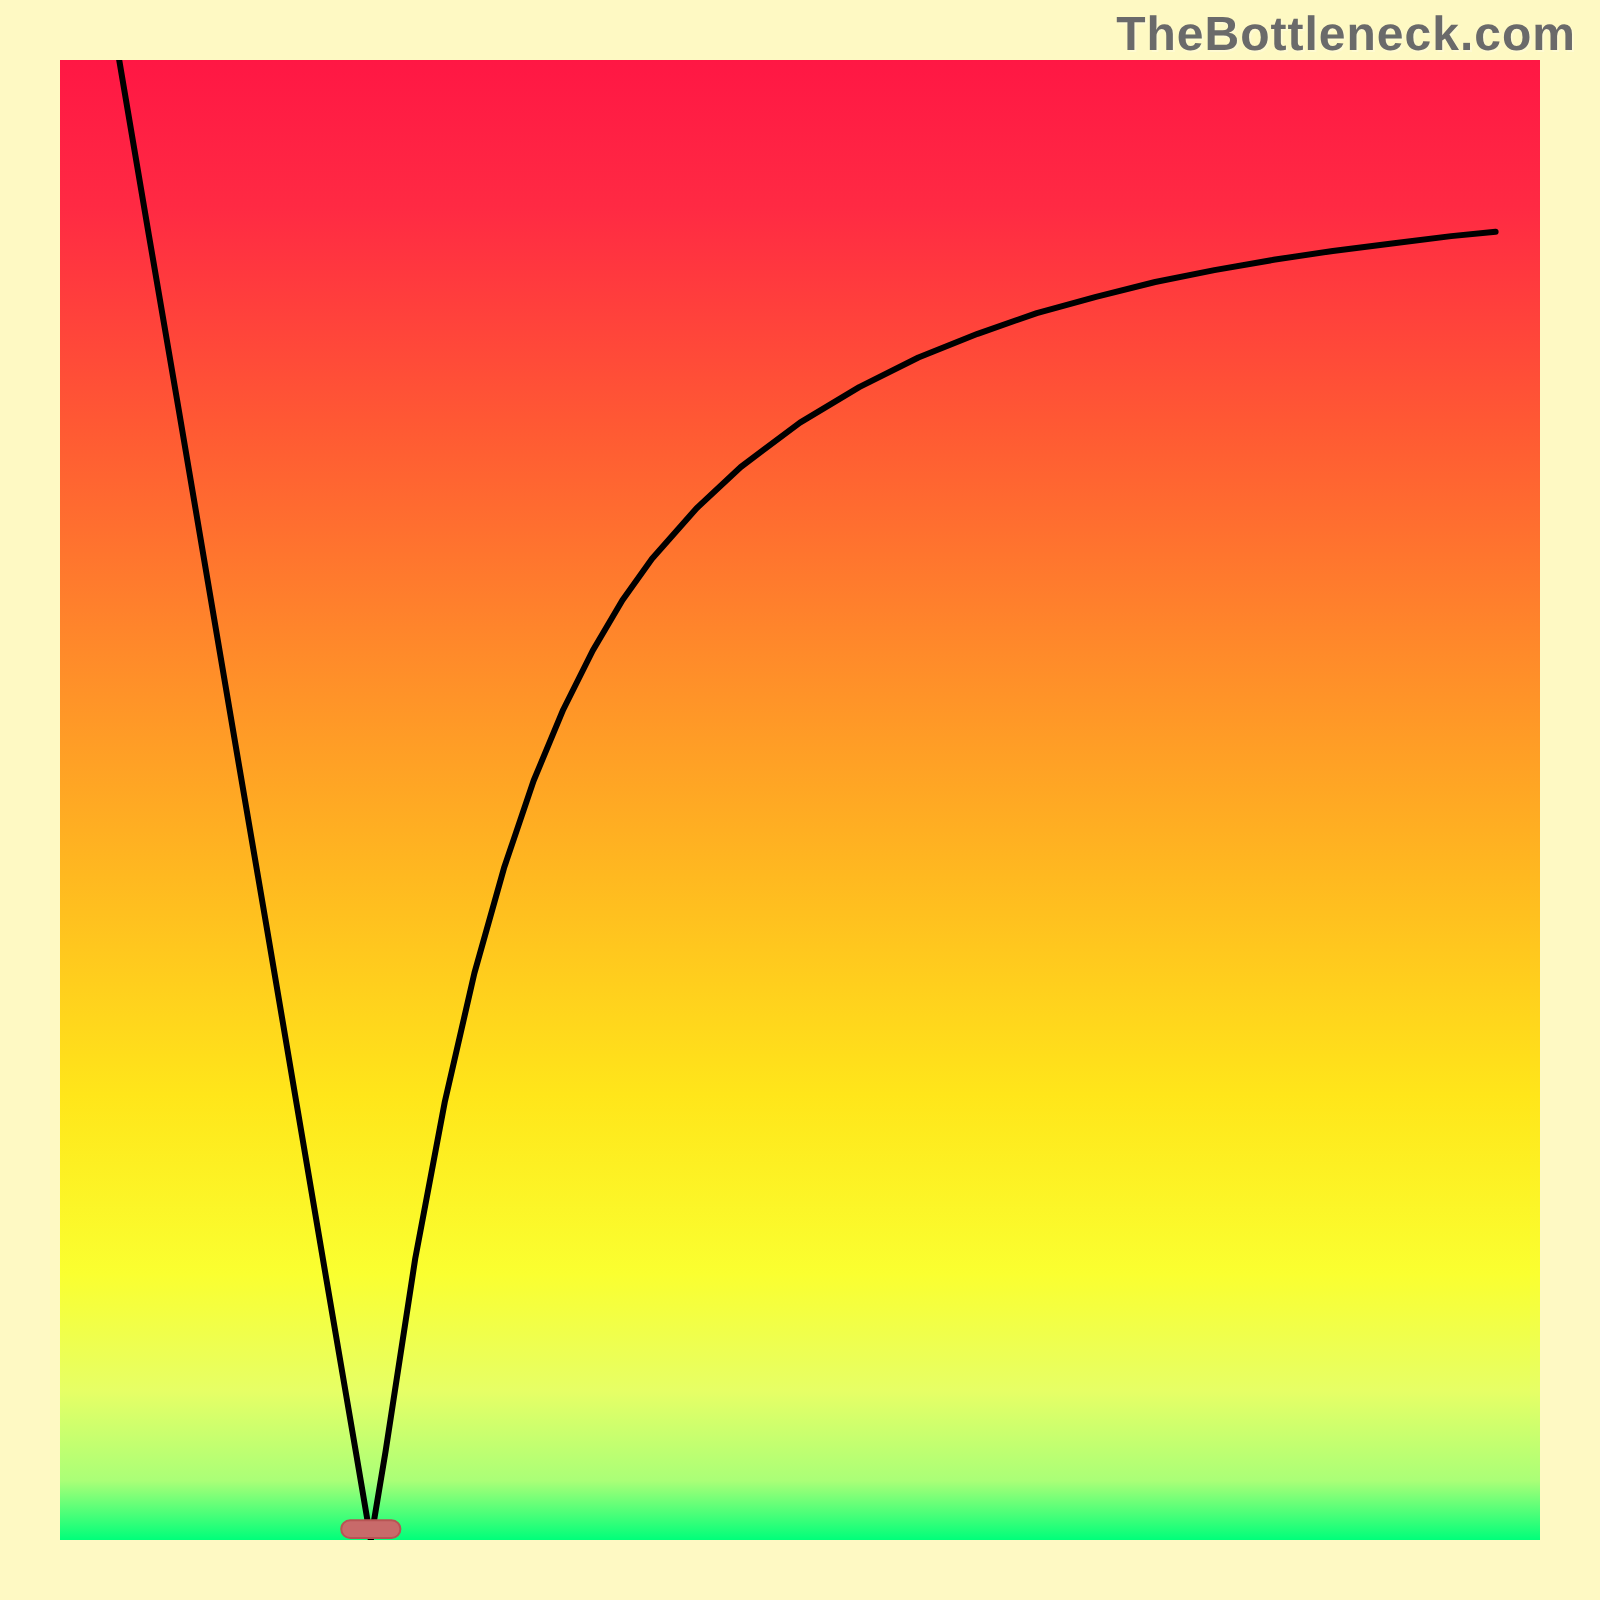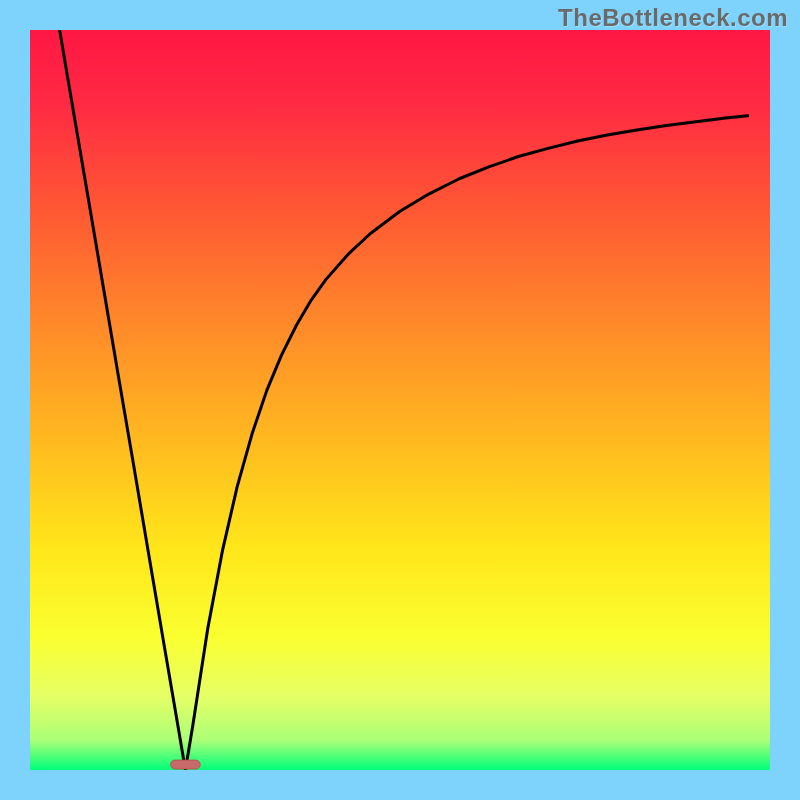--- a/index.html
+++ b/index.html
@@ -8,21 +8,21 @@
     width: 800px;
     height: 800px;
     overflow: hidden;
     background: #000;
     font-family: Arial, Helvetica, sans-serif;
   }
   .frame {
     position: relative;
     width: 800px;
     height: 800px;
-    background: #7dd3fc;
+    background: #fef9c3;
   }
   .watermark {
     position: absolute;
     top: 4px;
     right: 12px;
     font-size: 24px;
     font-weight: 600;
     color: #6a6a6a;
     text-shadow: 1px 1px 0 rgba(255,255,255,0.25);
     letter-spacing: 0.5px;

